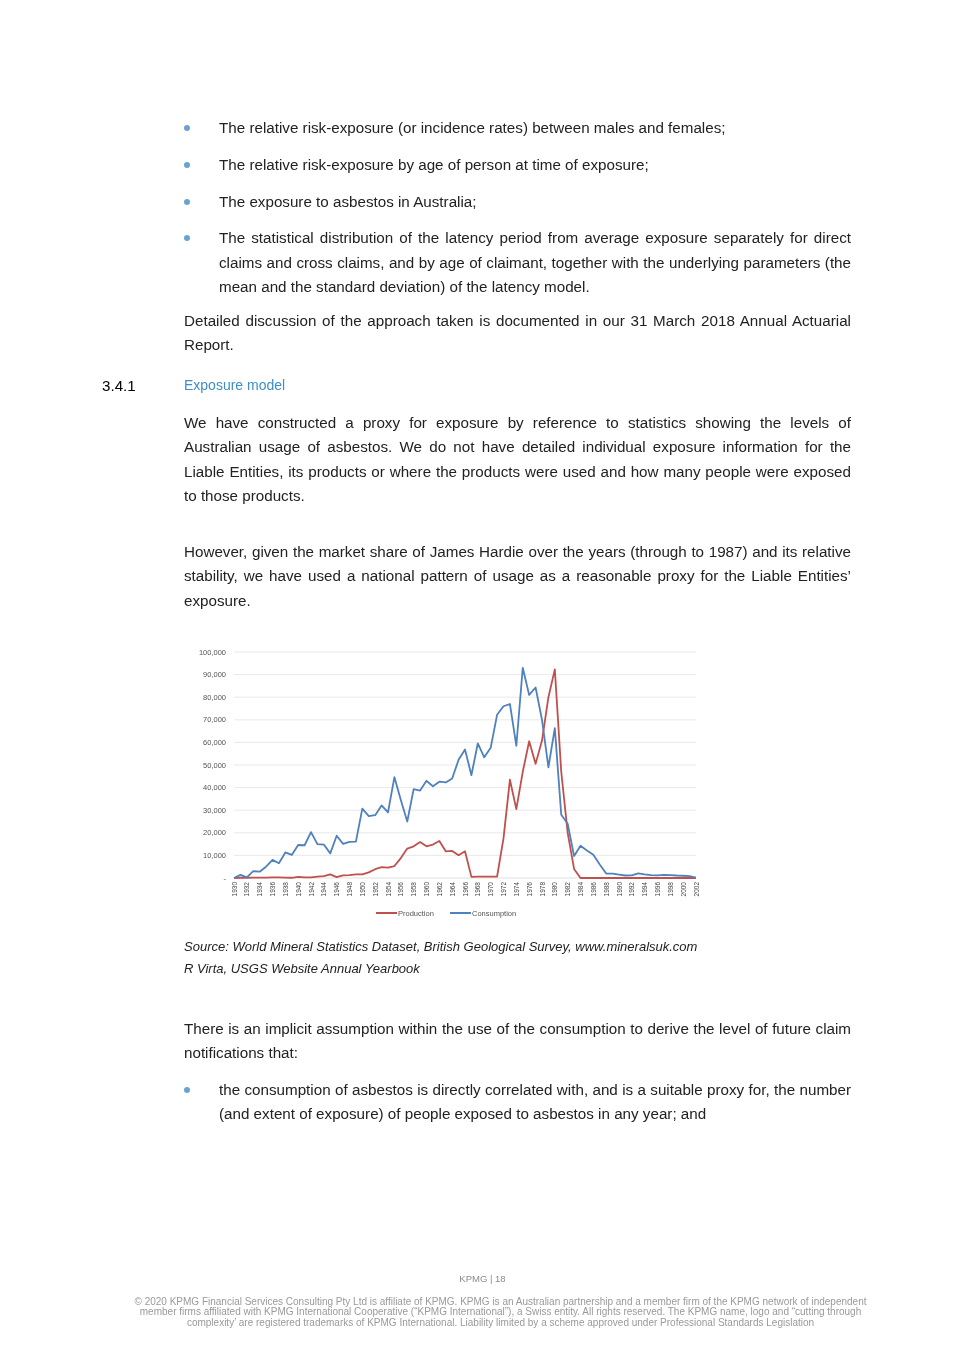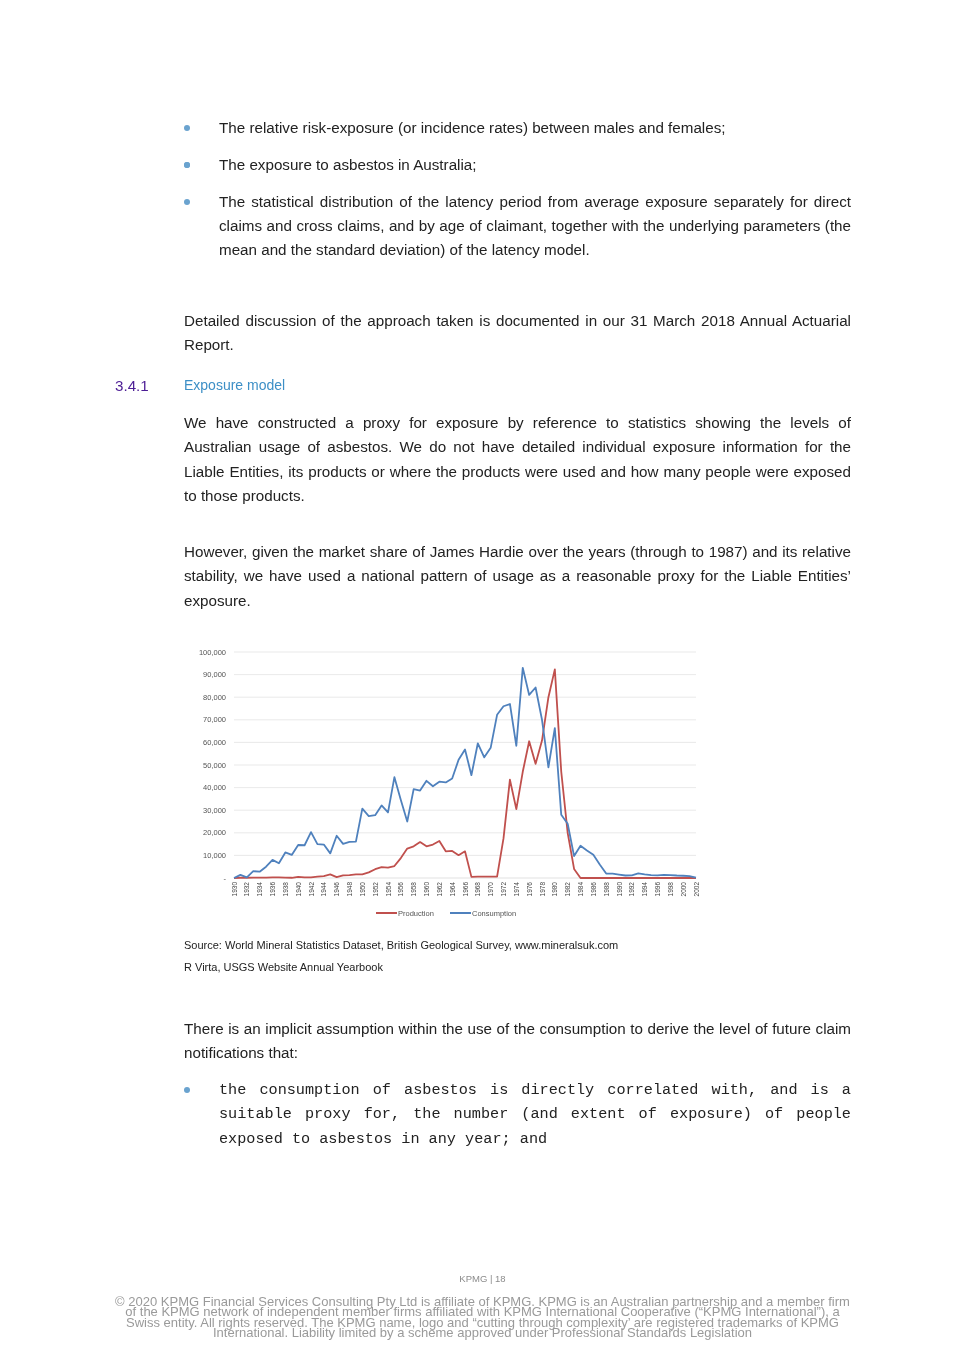--- a/index.html
+++ b/index.html
@@ -4,41 +4,42 @@
 <style>
   html, body { margin: 0; padding: 0; background: #ffffff; }
   body { width: 965px; height: 1365px; position: relative; overflow: hidden;
          font-family: "Liberation Sans", sans-serif; color: #222222; }
   .page { position: absolute; left: 0; top: 0; width: 965px; height: 1365px; }
   .body-text { font-size: 15.2px; line-height: 24.3px; text-align: justify; }
   .bullet-list { position: absolute; left: 184px; width: 667px; margin: 0; padding: 0; list-style: none; }
   .bullet-item { position: relative; padding-left: 35px; margin: 0; }
   .bullet-dot { position: absolute; left: 0; top: 9px; width: 6px; height: 6px; border-radius: 50%; background: #6aa3cf; }
   .para { position: absolute; left: 184px; width: 667px; margin: 0; }
-  .heading-num { position: absolute; left: 115px; top: 377px; font-size: 15.2px; color: #4c1d95; }
+  .heading-num { position: absolute; left: 102px; top: 377px; font-size: 15.2px; color: #000000; }
   .heading-title { position: absolute; left: 184px; top: 377px; font-size: 14px; color: #3d8fc6; }
   .fig-caption { position: absolute; left: 184px; top: 602px; font-size: 15.2px; color: #3d8fc6; }
   .chart-wrap { position: absolute; left: 184px; top: 640px; width: 520px; height: 285px; }
-  .source { position: absolute; left: 184px; font-size: 11px; color: #222222; }
+  .source { position: absolute; left: 184px; font-size: 13px; font-style: italic; color: #222222; }
   .footer-page { position: absolute; left: 0; width: 965px; top: 1273px; text-align: center; font-size: 9.5px; color: #8c8c8c; }
-  .footer-legal { position: absolute; left: 110px; width: 745px; top: 1297px; text-align: center; font-size: 13px; line-height: 10.3px; color: #9a9a9a; }
+  .footer-legal { position: absolute; left: 128px; width: 745px; top: 1297px; text-align: center; font-size: 10px; line-height: 10.3px; color: #9a9a9a; }
   svg text { font-family: "Liberation Sans", sans-serif; }
 </style>
 </head>
 <body>
 
 <div class="page">
 
   <ul class="bullet-list body-text" style="top:116px;">
     <li class="bullet-item" style="margin-bottom:12.5px;">
       <span class="bullet-dot"></span>
       <span>The relative risk-exposure (or incidence rates) between males and females;</span>
     </li>
     <li class="bullet-item" style="margin-bottom:12.5px;">
       <span class="bullet-dot"></span>
+      <span>The relative risk-exposure by age of person at time of exposure;</span>
     </li>
     <li class="bullet-item" style="margin-bottom:12.5px;">
       <span class="bullet-dot"></span>
       <span>The exposure to asbestos in Australia;</span>
     </li>
     <li class="bullet-item">
       <span class="bullet-dot"></span>
       <span>The statistical distribution of the latency period from average exposure separately for direct claims and cross claims, and by age of claimant, together with the underlying parameters (the mean and the standard deviation) of the latency model.</span>
     </li>
   </ul>
@@ -277,21 +278,21 @@
       </g>
     </svg>
   </div>
 
   <div class="source" style="top:939px;">Source: World Mineral Statistics Dataset, British Geological Survey, www.mineralsuk.com</div>
   <div class="source" style="top:961px;">R Virta, USGS Website Annual Yearbook</div>
 
   <p class="para body-text" style="top:1017px;">There is an implicit assumption within the use of the consumption to derive the level of future claim notifications that:</p>
 
   <ul class="bullet-list body-text" style="top:1078px;">
-    <li class="bullet-item" style="margin-bottom:27px;font-family:Liberation Mono, monospace;">
+    <li class="bullet-item" style="margin-bottom:27px;">
       <span class="bullet-dot"></span>
       <span>the consumption of asbestos is directly correlated with, and is a suitable proxy for, the number (and extent of exposure) of people exposed to asbestos in any year; and</span>
     </li>
   </ul>
 
   <div class="footer-page">KPMG  |  18</div>
   <div class="footer-legal">© 2020 KPMG Financial Services Consulting Pty Ltd is affiliate of KPMG. KPMG is an Australian partnership and a member firm of the KPMG network of independent member firms affiliated with KPMG International Cooperative (“KPMG International”), a Swiss entity. All rights reserved. The KPMG name, logo and “cutting through complexity’ are registered trademarks of KPMG International. Liability limited by a scheme approved under Professional Standards Legislation</div>
 </div>
 
 </body></html>

